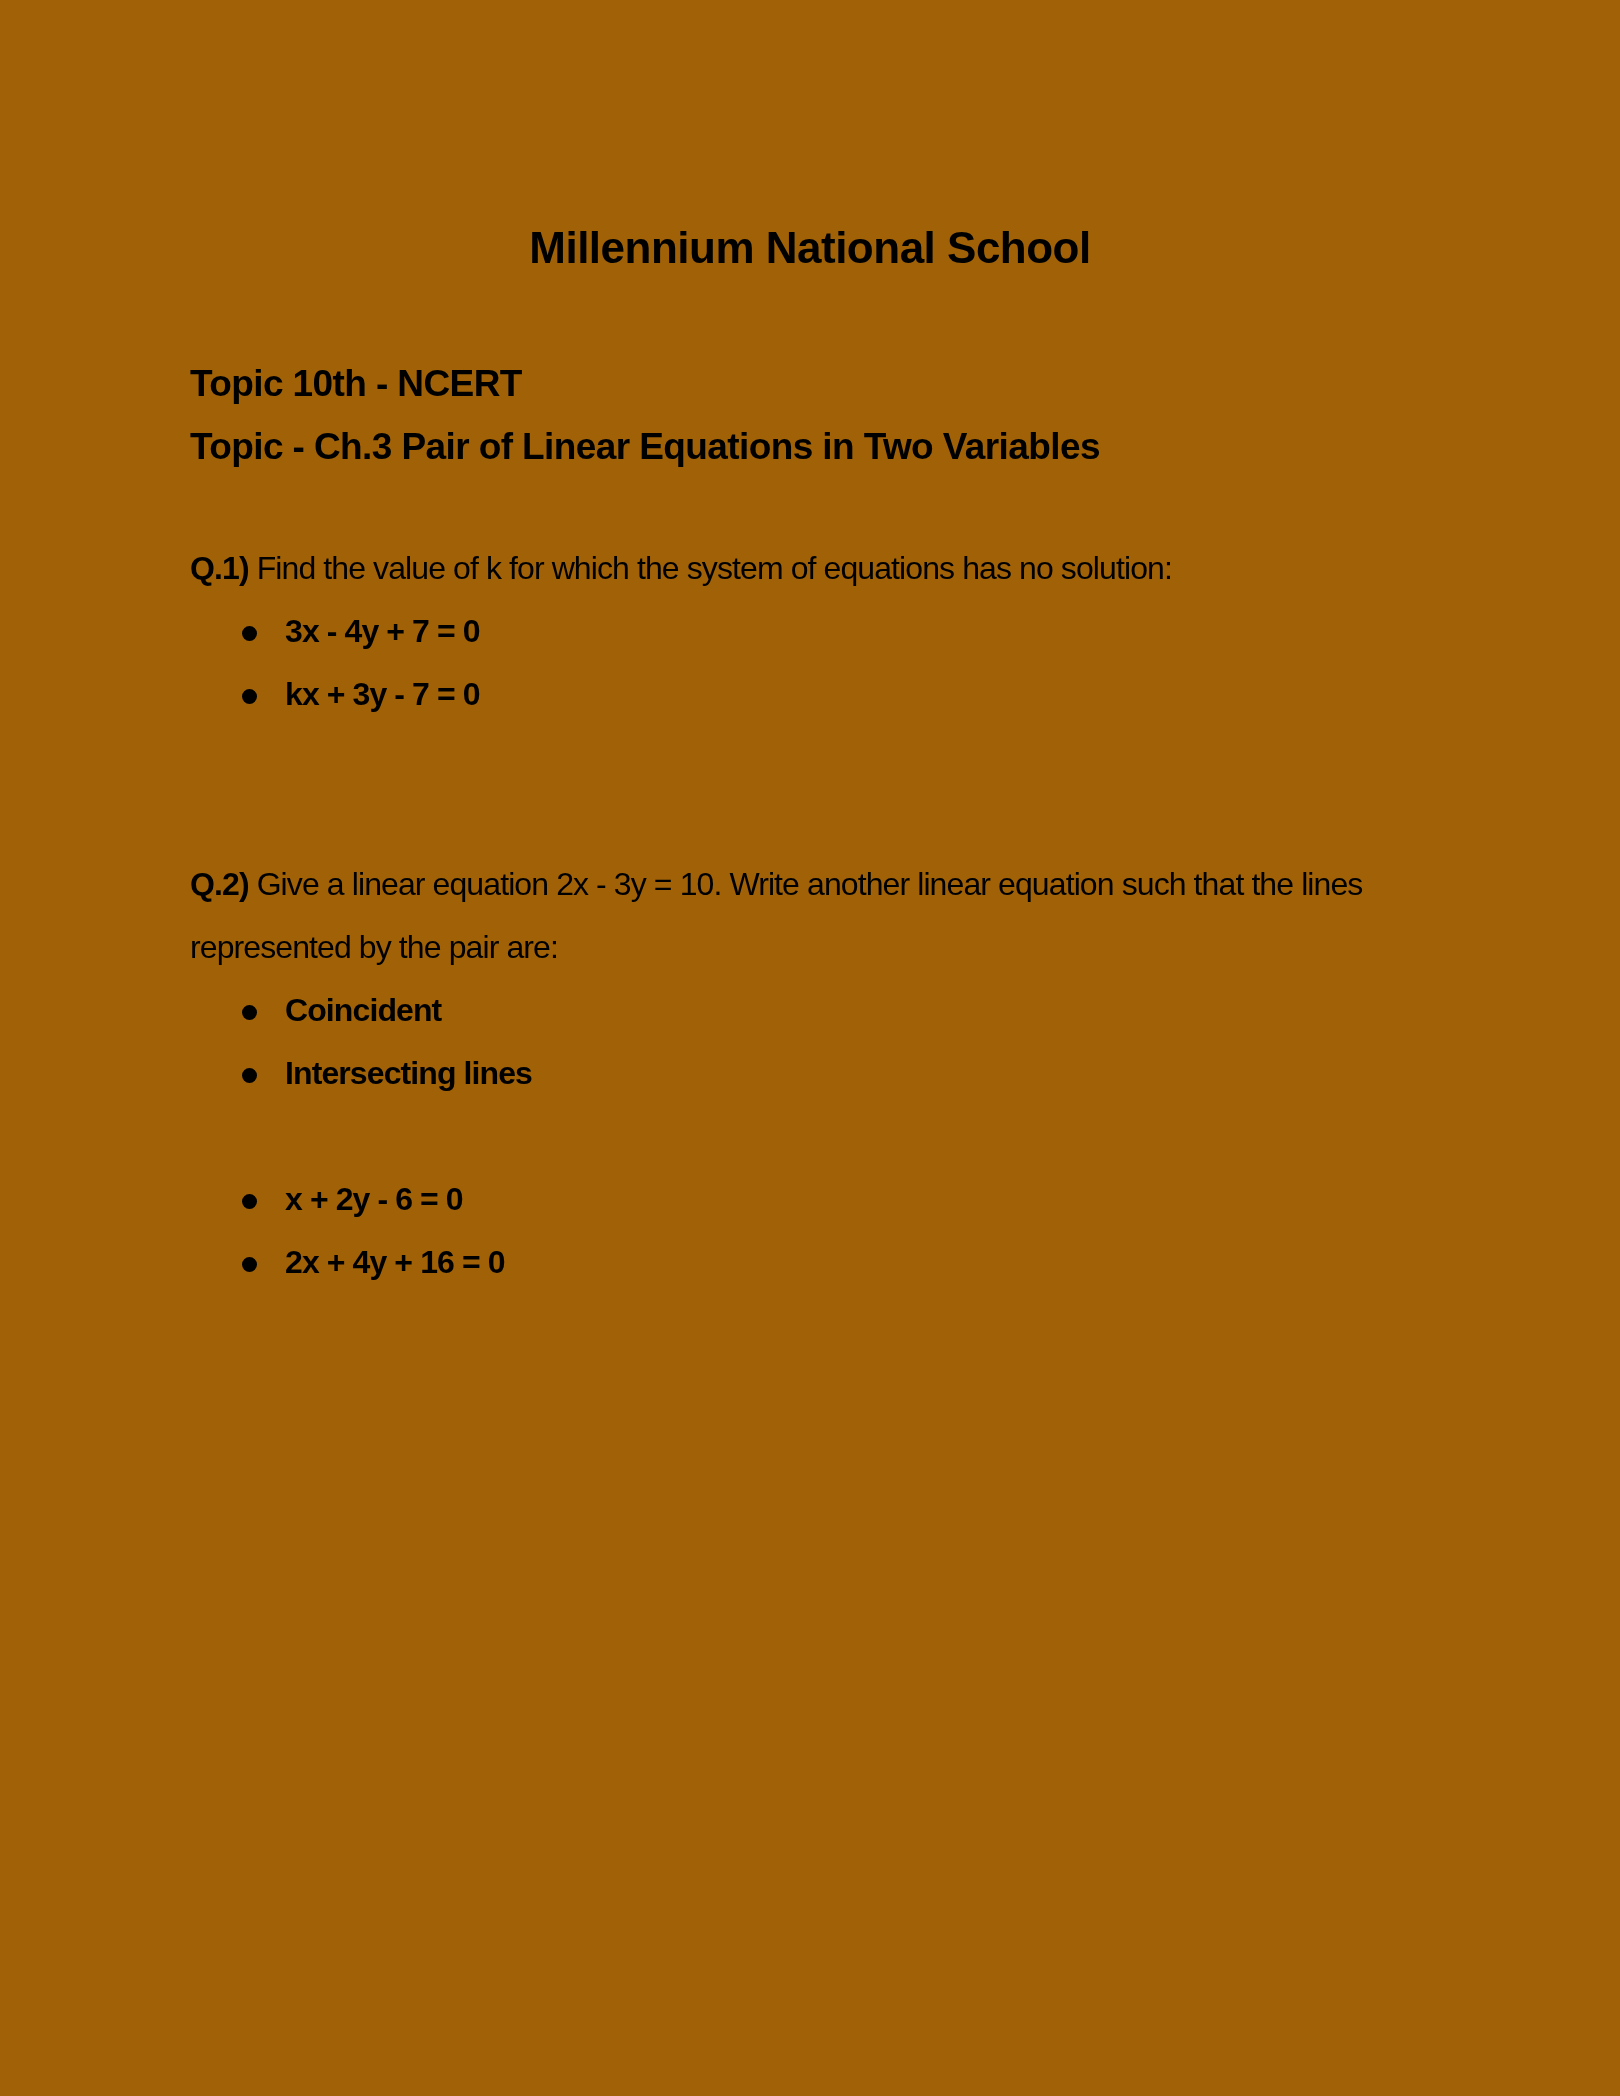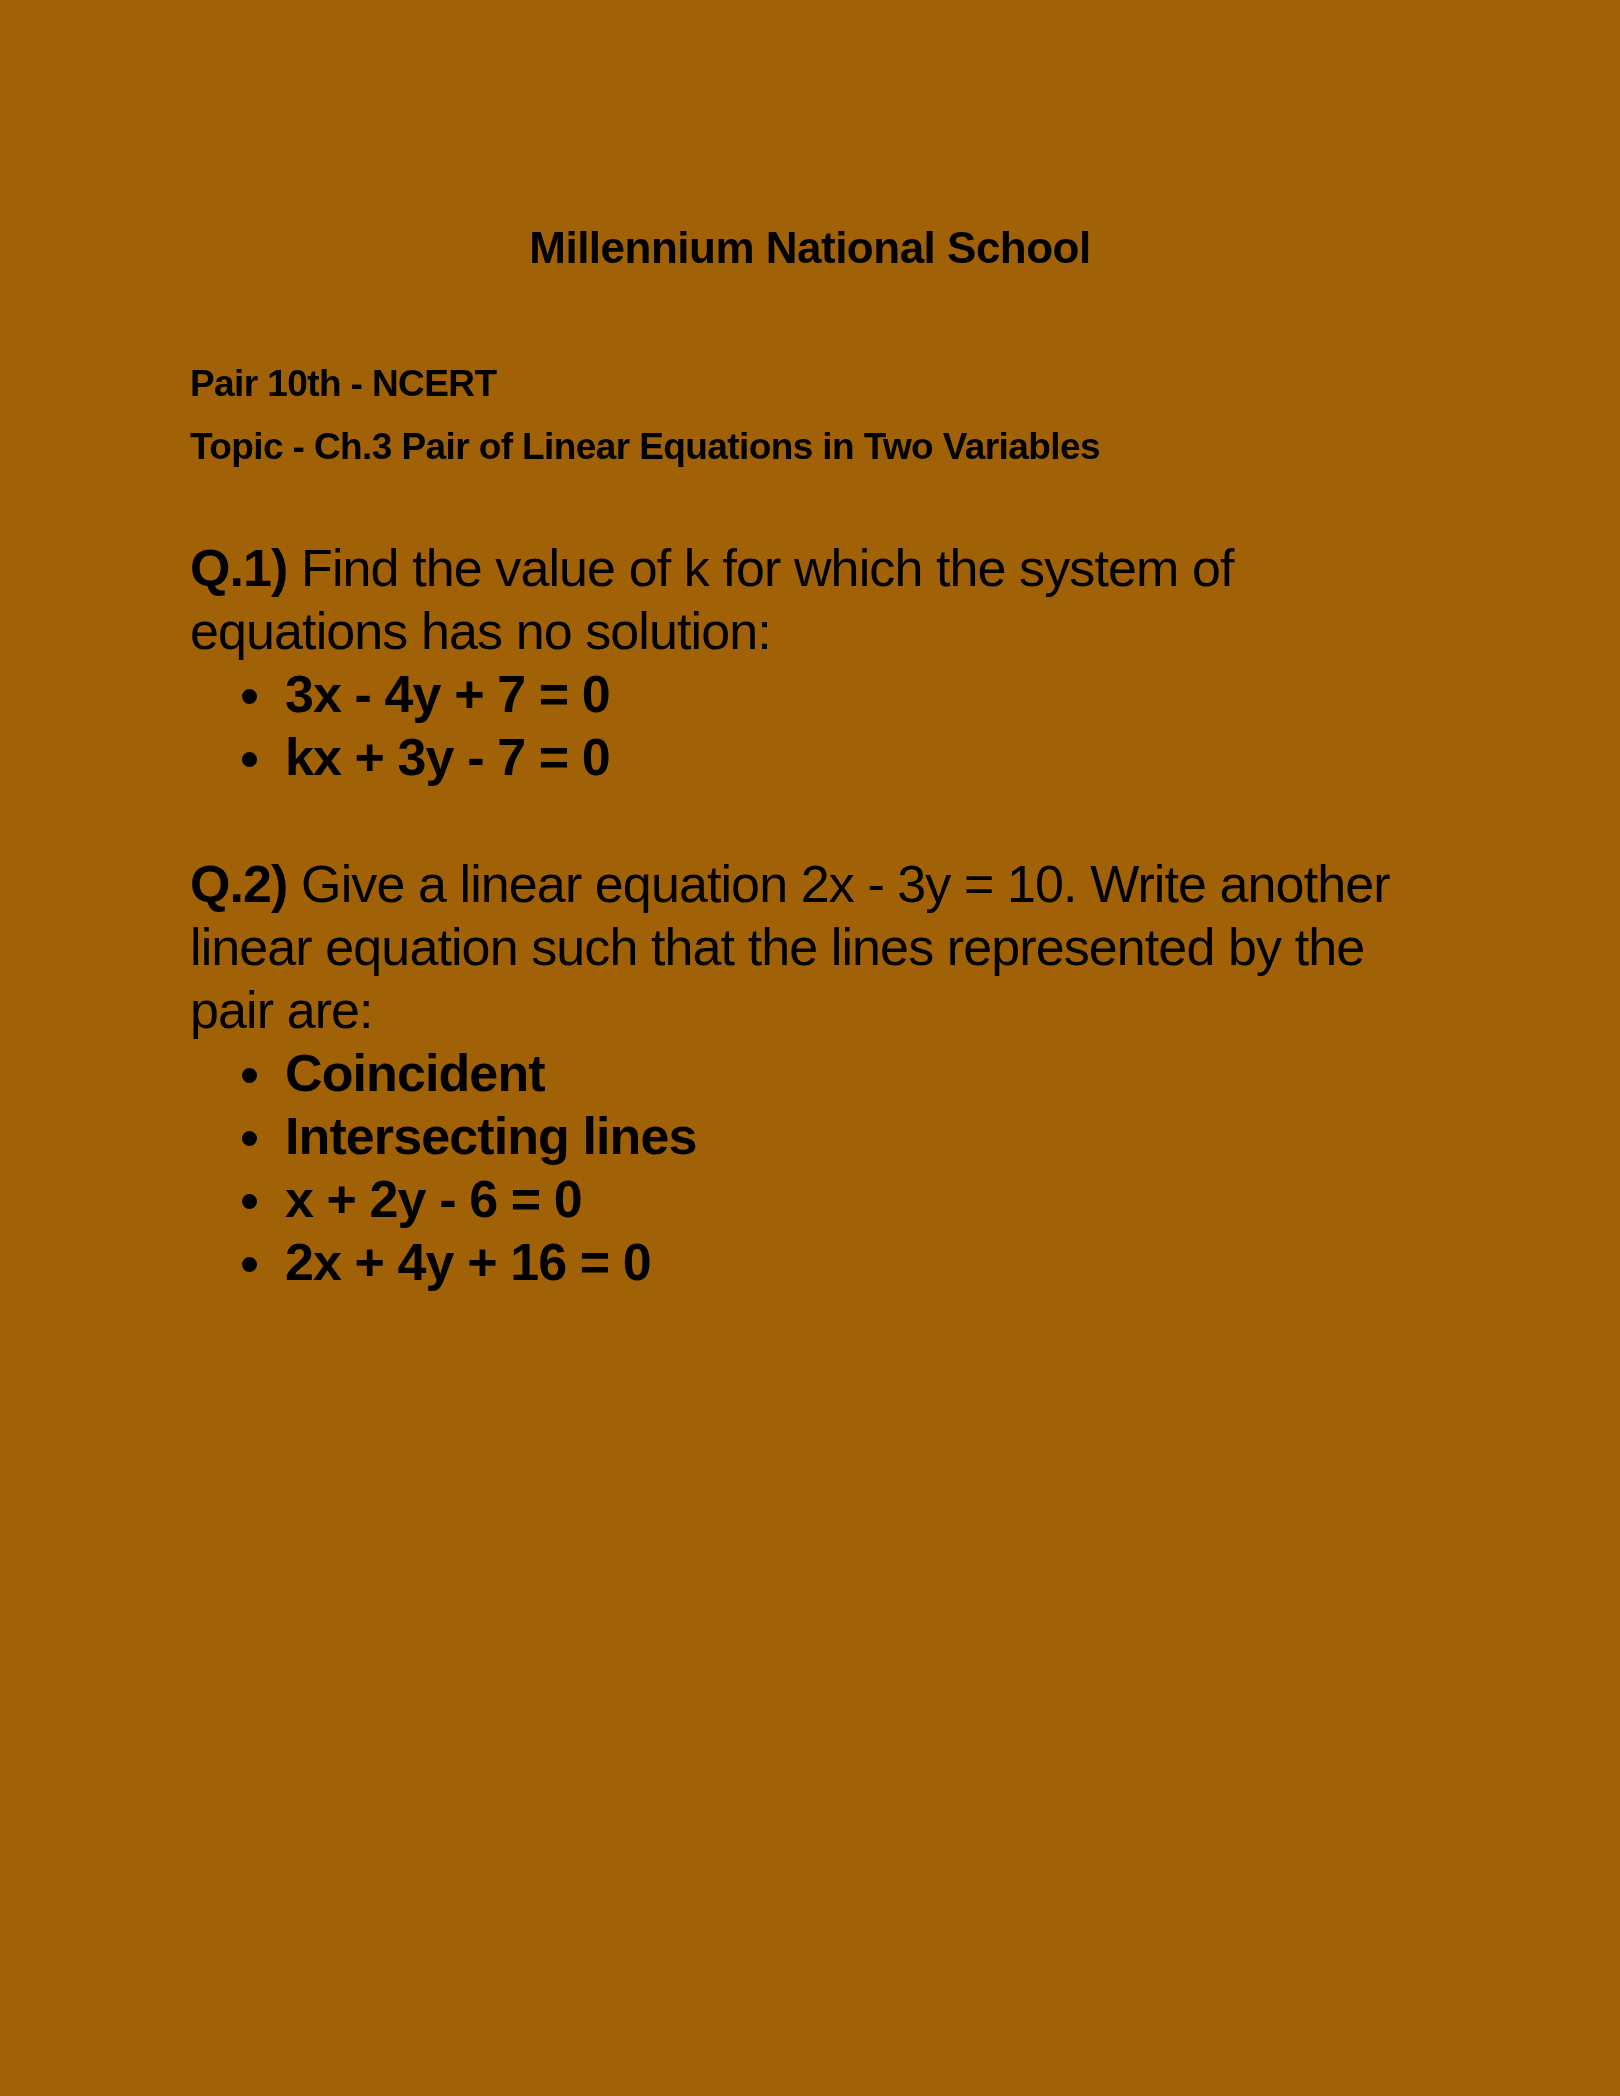--- a/index.html
+++ b/index.html
@@ -44,21 +44,21 @@
       line-height: 63px;
     }
     .header-line {
       display: block;
       white-space: nowrap;
     }
     .question {
       position: absolute;
       left: 190px;
       width: 1240px;
-      font-size: 52px;
+      font-size: 32px;
       line-height: 63px;
       letter-spacing: -0.9px;
     }
     .q-label {
       font-weight: bold;
     }
     .q-text {
       font-weight: normal;
     }
     .q-prompt {
@@ -91,21 +91,21 @@
     #q4 { top: 1483px; }
   </style>
 </head>
 <body>
 
 <div class="page">
 
   <h1 class="title">Millennium National School</h1>
 
   <div class="header-block">
-    <span class="header-line">Pair 10th - NCERT</span>
+    <span class="header-line">Topic 10th - NCERT</span>
     <span class="header-line">Topic - Ch.3 Pair of Linear Equations in Two Variables</span>
   </div>
 
   <div class="question" id="q1">
     <p class="q-prompt"><span class="q-label">Q.1)</span><span class="q-text"> Find the value of k for which the system of equations has no solution:</span></p>
     <ul class="bullets">
       <li class="bullet-item">
         <span class="bullet-dot"></span>
         <span>3x - 4y + 7 = 0</span>
       </li>

